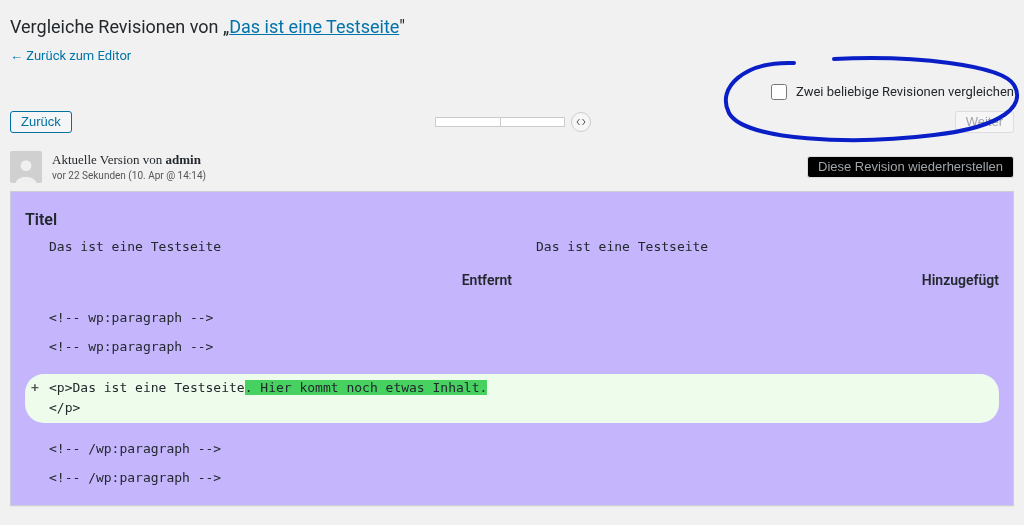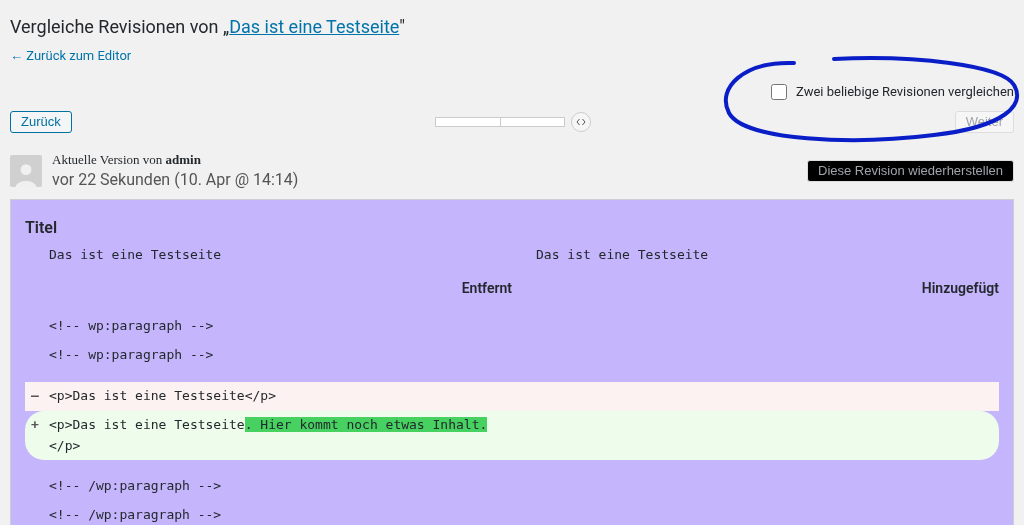--- a/index.html
+++ b/index.html
@@ -144,21 +144,21 @@
       margin-right: 10px;
       display: inline-flex;
       align-items: flex-end;
       justify-content: center;
       overflow: hidden;
     }
     .avatar svg { width: 26px; height: 26px; fill: #f0f0f0; }
     .meta-text { font-size: 13px; line-height: 1.4; }
     .meta-text .line1 { color: #23282d; font-family: Liberation Serif, serif; }
     .meta-text .line1 strong { font-weight: 600; }
-    .meta-text .line2 { color: #555; font-size: 16px; text-align: center; }
+    .meta-text .line2 { color: #555; font-size: 10px; text-align: center; }
     .meta-row .spacer { flex: 1; }
 
     .content-card {
       background: #c4b5fd;
       border: 1px solid #ccd0d4;
       box-shadow: 0 1px 1px rgba(0,0,0,.04);
       margin: 0 10px 10px 10px;
       padding: 12px 0 6px 0;
     }
     .section-title {
@@ -290,21 +290,20 @@
     <div class="half">Entfernt</div>
     <div class="half">Hinzugefügt</div>
   </div>
 
   <div id="diff-body">
       <div class="diff-row">
         <div class="half left">&lt;!-- wp:paragraph --&gt;</div>
         <div class="half right">&lt;!-- wp:paragraph --&gt;</div>
       </div>
       <div class="diff-row deleted added">
-        <div class="half left">&lt;p&gt;Das ist eine Testseite&lt;/p&gt;</div>
         <div class="half right"><span>&lt;p&gt;Das ist eine Testseite</span><span class="ins-highlight">. Hier kommt noch etwas Inhalt.</span><br><span>&lt;/p&gt;</span></div>
       </div>
       <div class="diff-row">
         <div class="half left">&lt;!-- /wp:paragraph --&gt;</div>
         <div class="half right">&lt;!-- /wp:paragraph --&gt;</div>
       </div>
     </div>
 </div>
 
 </body></html>

